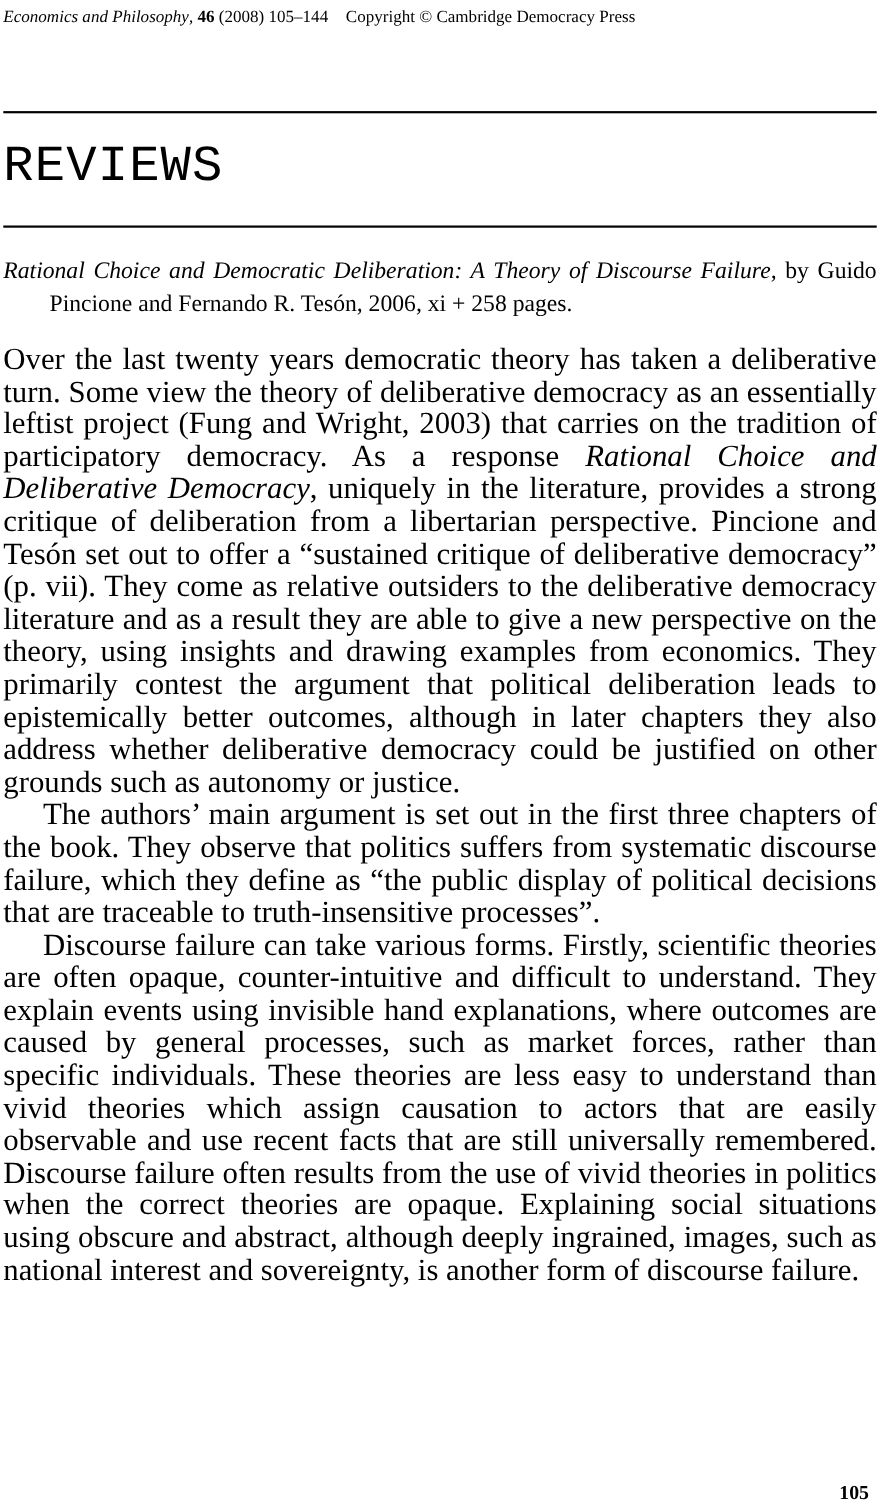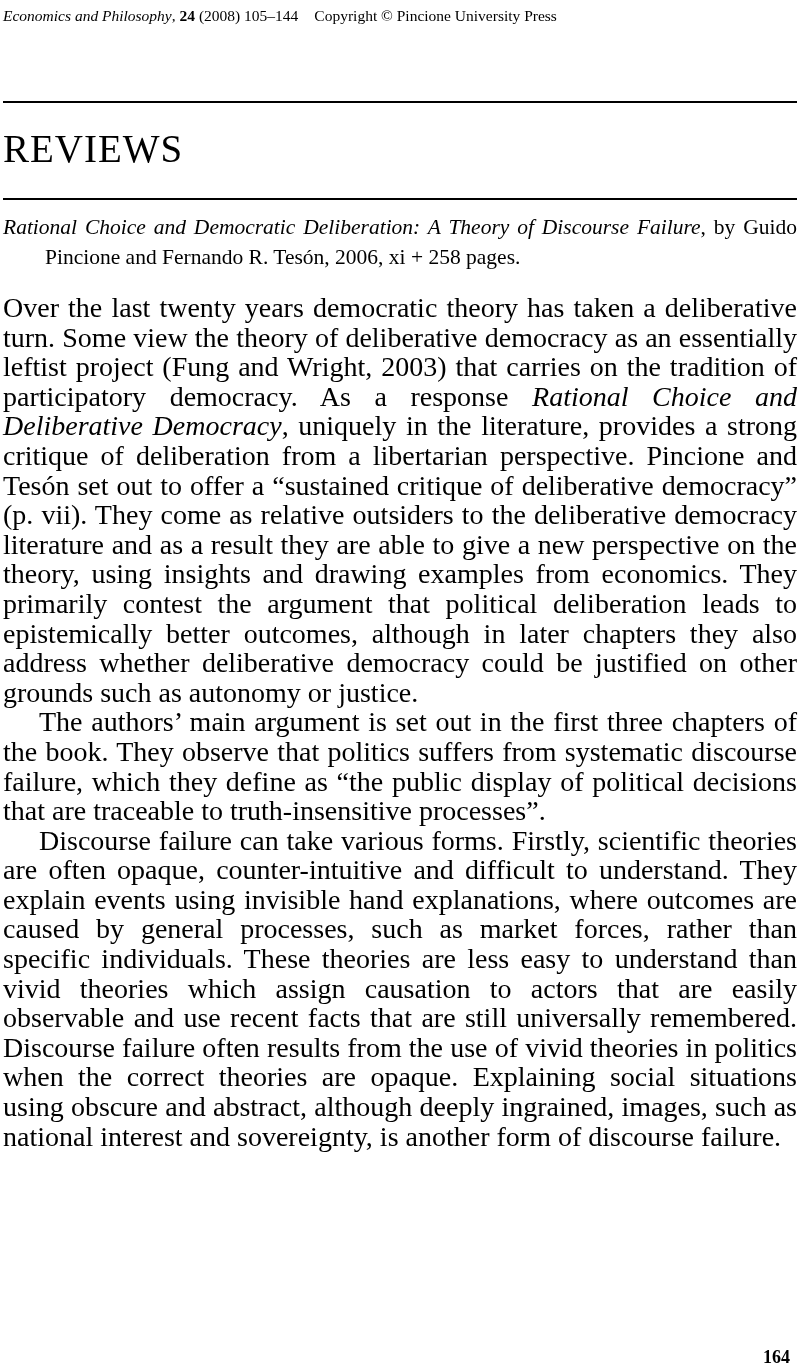--- a/index.html
+++ b/index.html
@@ -30,38 +30,38 @@
   .journal-header .copyright { margin-left: 16px; }
 
   
   .section-banner {
     margin-top: 75px;
     border-top: 2px solid #000;
     border-bottom: 2px solid #000;
     padding: 26px 0 30px 0;
   }
   .section-heading {
-    font-family: Liberation Serif, serif;
+    font-family: Liberation Mono, monospace;
     font-weight: 400;
-    font-size: 39px;
+    font-size: 46px;
     letter-spacing: 1px;
     line-height: 1;
     color: #000;
   }
 
   
   .doi-line {
     margin-top: 190px;
     font-size: 21.5px;
     line-height: 29px;
   }
 
   
   .book-ref {
-    margin-top: 12px;
+    margin-top: 24px;
     font-size: 21.5px;
     line-height: 30px;
     text-align: justify;
     padding-left: 42px;
     text-indent: -42px;
   }
 
   
   .review-body {
     margin-top: 21px;
@@ -81,31 +81,31 @@
     font-size: 18px;
     font-weight: bold;
   }
 </style>
 </head>
 <body>
 
 <div class="page">
 
   <div class="journal-header">
-    <span class="italic">Economics and Philosophy</span><span>, </span><span class="bold">24</span><span> (2008) 105–144</span><span class="copyright">Copyright © Pincione University Press</span>
+    <span class="italic">Economics and Philosophy</span><span>, </span><span class="bold">46</span><span> (2008) 105–144</span><span class="copyright">Copyright © Cambridge Democracy Press</span>
   </div>
 
   <div class="section-banner">
     <h1 class="section-heading">REVIEWS</h1>
   </div>
 
 
   <div class="book-ref"><span class="italic">Rational Choice and Democratic Deliberation: A Theory of Discourse Failure</span><span>, by Guido Pincione and Fernando R. Tesón, 2006, xi + 258 pages.</span></div>
 
   <div class="review-body">
       <p class="para"><span>Over the last twenty years democratic theory has taken a deliberative turn. Some view the theory of deliberative democracy as an essentially leftist project (Fung and Wright, 2003) that carries on the tradition of participatory democracy. As a response </span><span class="italic">Rational Choice and Deliberative Democracy</span><span>, uniquely in the literature, provides a strong critique of deliberation from a libertarian perspective. Pincione and Tesón set out to offer a “sustained critique of deliberative democracy” (p. vii). They come as relative outsiders to the deliberative democracy literature and as a result they are able to give a new perspective on the theory, using insights and drawing examples from economics. They primarily contest the argument that political deliberation leads to epistemically better outcomes, although in later chapters they also address whether deliberative democracy could be justified on other grounds such as autonomy or justice.</span></p>
       <p class="para para-indent"><span>The authors’ main argument is set out in the first three chapters of the book. They observe that politics suffers from systematic discourse failure, which they define as “the public display of political decisions that are traceable to truth-insensitive processes”.</span></p>
       <p class="para para-indent"><span>Discourse failure can take various forms. Firstly, scientific theories are often opaque, counter-intuitive and difficult to understand. They explain events using invisible hand explanations, where outcomes are caused by general processes, such as market forces, rather than specific individuals. These theories are less easy to understand than vivid theories which assign causation to actors that are easily observable and use recent facts that are still universally remembered. Discourse failure often results from the use of vivid theories in politics when the correct theories are opaque. Explaining social situations using obscure and abstract, although deeply ingrained, images, such as national interest and sovereignty, is another form of discourse failure.</span></p>
     </div>
 
-  <div class="page-number">164</div>
+  <div class="page-number">105</div>
 
 </div>
 
 </body></html>

